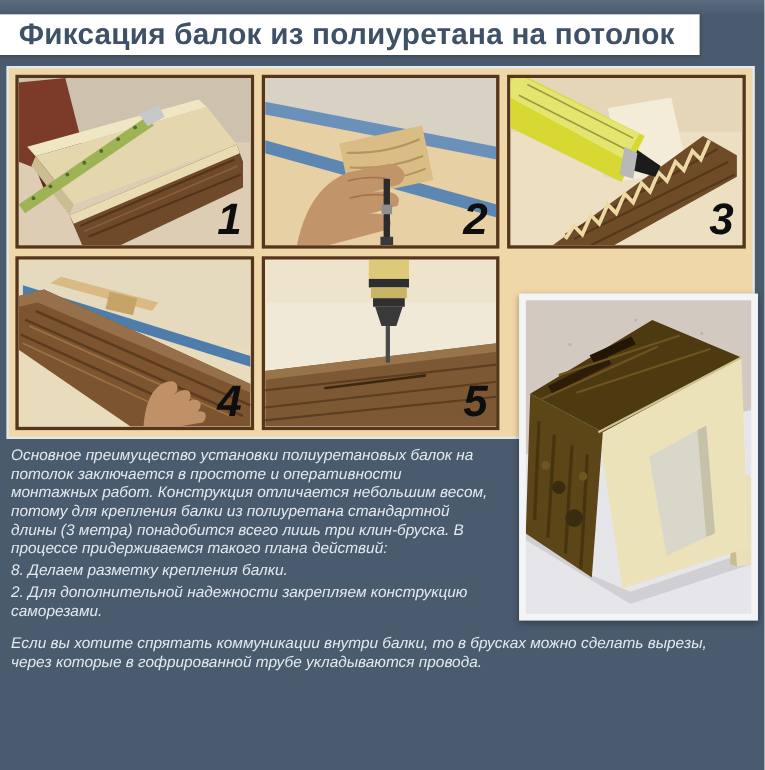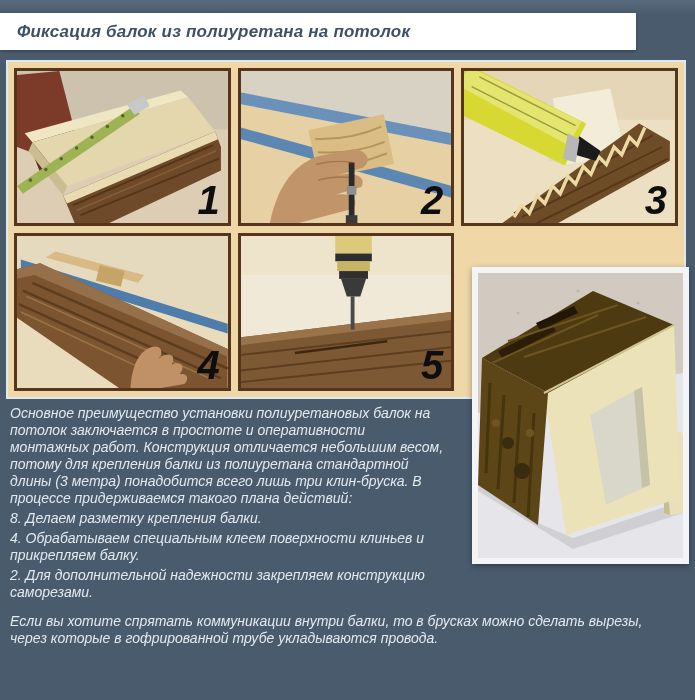--- a/index.html
+++ b/index.html
@@ -12,22 +12,22 @@
     width:695px;height:700px;overflow:hidden;
     background:linear-gradient(var(--bg-top) 0px, var(--bg) 14px);
     font-family:"Liberation Sans",sans-serif;
   }
   .title-bar{
     margin-top:13px;width:636px;height:37px;background:var(--title-bar-bg);
     display:flex;align-items:center;box-sizing:border-box;padding-left:17px;
     box-shadow:0 1px 3px rgba(0,0,0,.3);
   }
   .title-bar h1{
-    margin:0;font-size:17px;font-weight:bold;color:var(--title-text);
-    letter-spacing:.2px;white-space:nowrap;font-style:italic;
+    margin:0;font-size:27px;font-weight:bold;color:var(--title-text);
+    letter-spacing:.2px;white-space:nowrap;
   }
   .steps-panel{
     margin:10px 9px 0 6px;background:var(--panel-bg);
     border:2px solid var(--panel-border);
     padding:6px;box-sizing:border-box;width:680px;
     display:grid;grid-template-columns:repeat(3,1fr);grid-auto-rows:158px;gap:7px;
   }
   .photo{
     margin:0;position:relative;border:3px solid var(--photo-border);
     box-sizing:border-box;overflow:hidden;background:#e2d0a8;
@@ -191,20 +191,19 @@
       </svg>
     </figure>
 
     <p class="intro">Основное преимущество установки полиуретановых балок на
 потолок заключается в простоте и оперативности
 монтажных работ. Конструкция отличается небольшим весом,
 потому для крепления балки из полиуретана стандартной
 длины (3 метра) понадобится всего лишь три клин-бруска. В
 процессе придерживаемся такого плана действий:</p>
     <p class="step">8. Делаем разметку крепления балки.</p>
-    <p class="step">4. Обрабатываем специальным клеем поверхности клиньев и прикрепляем балку.</p>
     <p class="step">2. Для дополнительной надежности закрепляем конструкцию саморезами.</p>
     <p class="note">Если вы хотите спрятать коммуникации внутри балки, то в брусках можно сделать вырезы,
 через которые в гофрированной трубе укладываются провода.</p>
 
   </div>
 
 </div>
 
 </body></html>

